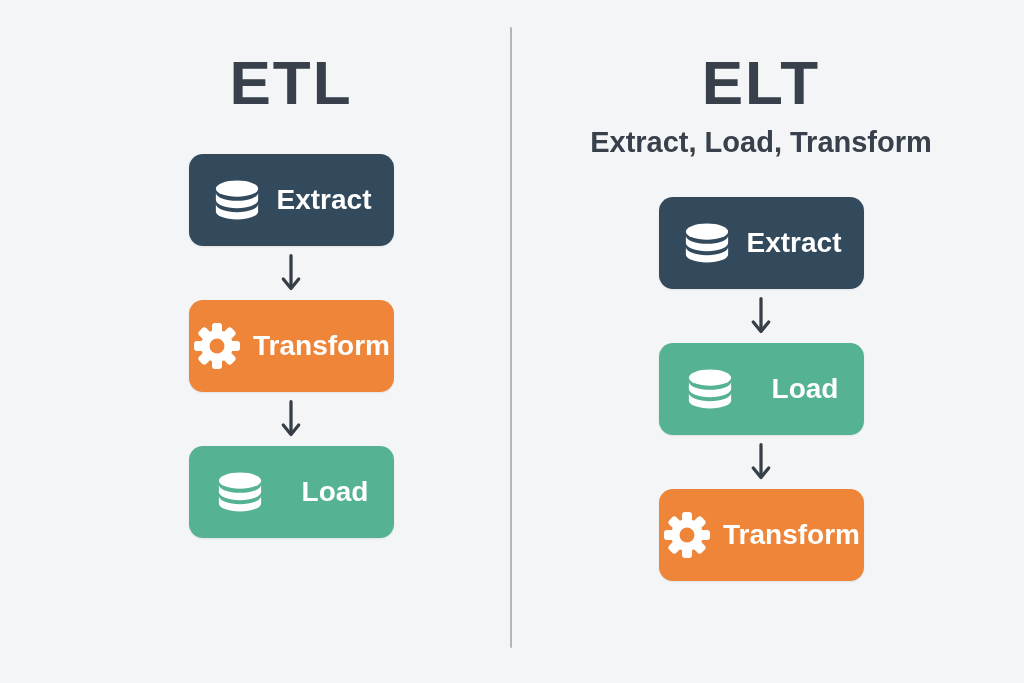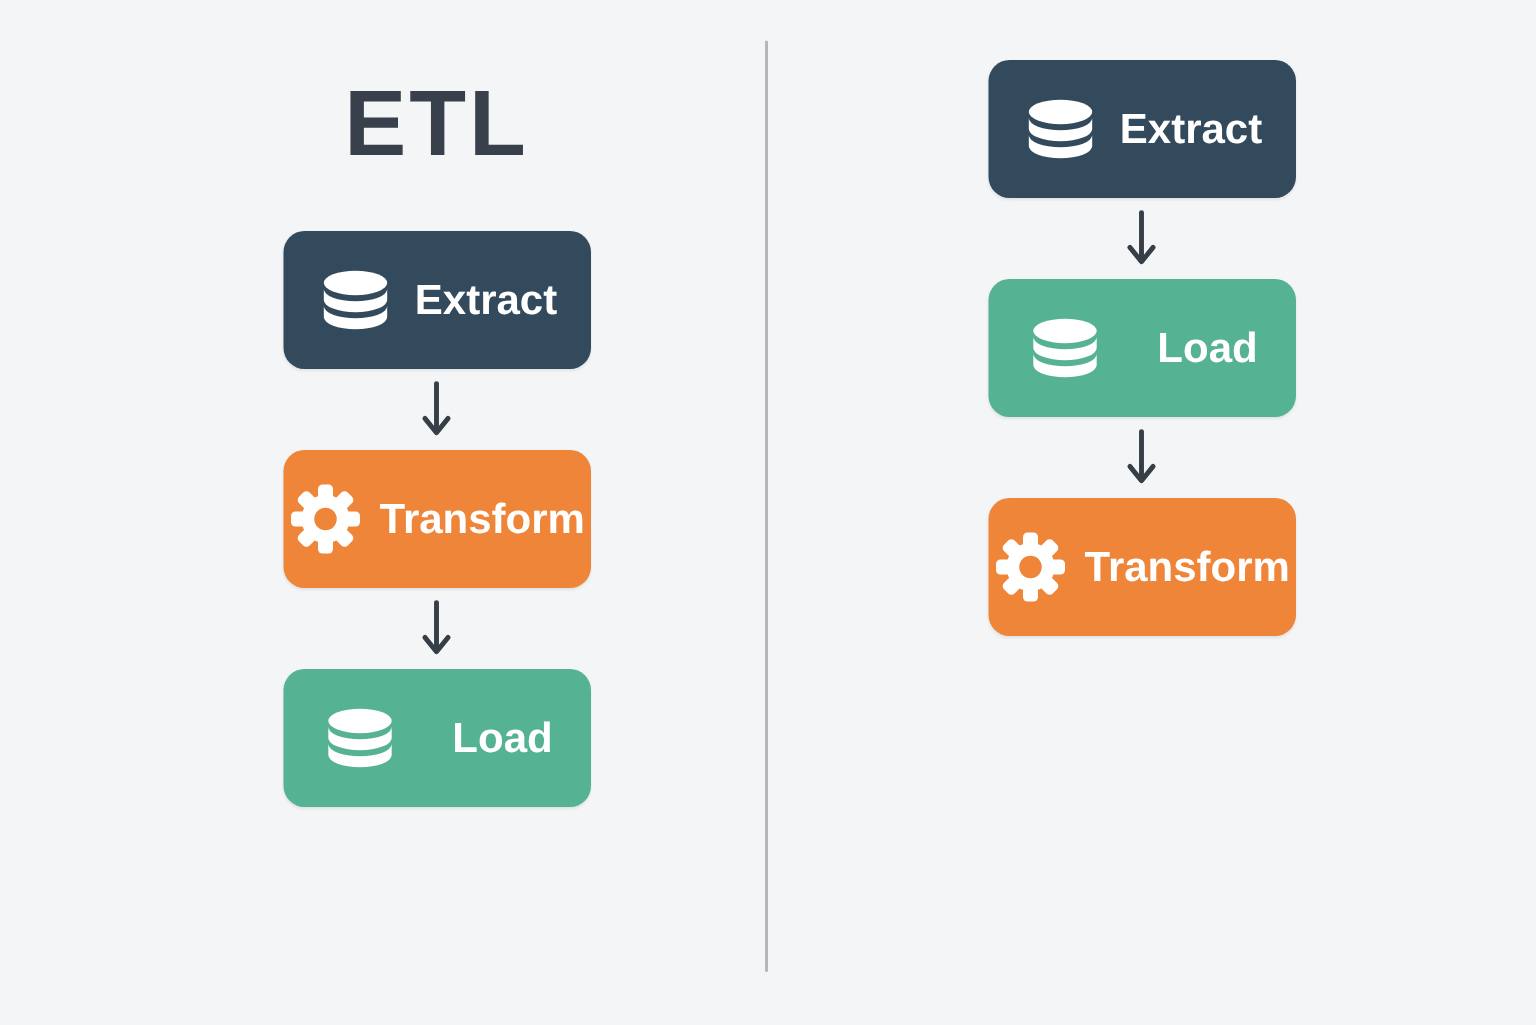--- a/index.html
+++ b/index.html
@@ -150,20 +150,22 @@
       <div class="step green">
         <svg class="step-icon">
             <use href="#sym-database"></use>
           </svg>
         <span class="label">Load</span>
       </div>
     </div>
   </section>
 
   <section class="column right">
+    <h1 class="title">ELT</h1>
+    <h2 class="subtitle">Extract, Load, Transform</h2>
     <div class="flow">
       <div class="step navy">
         <svg class="step-icon">
             <use href="#sym-database"></use>
           </svg>
         <span class="label">Extract</span>
       </div>
       <svg class="arrow">
           <use href="#sym-arrow"></use>
         </svg>

